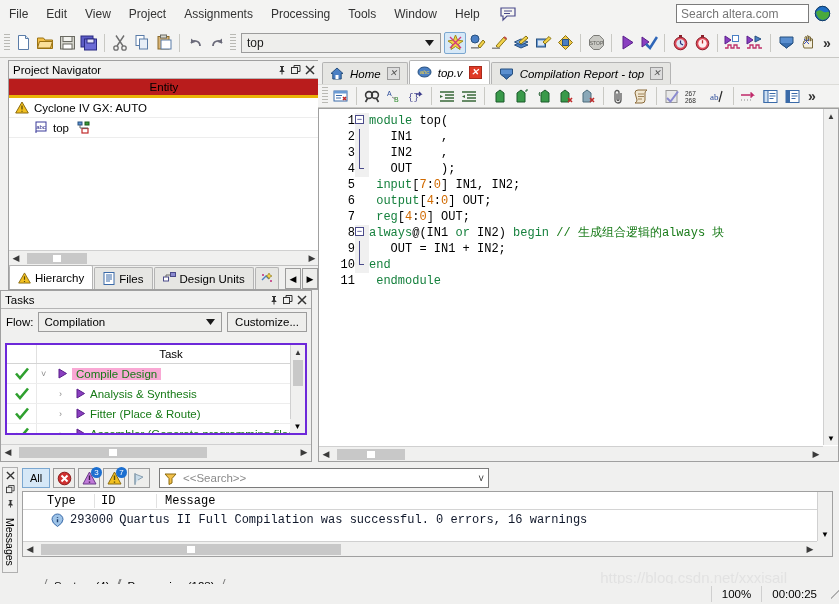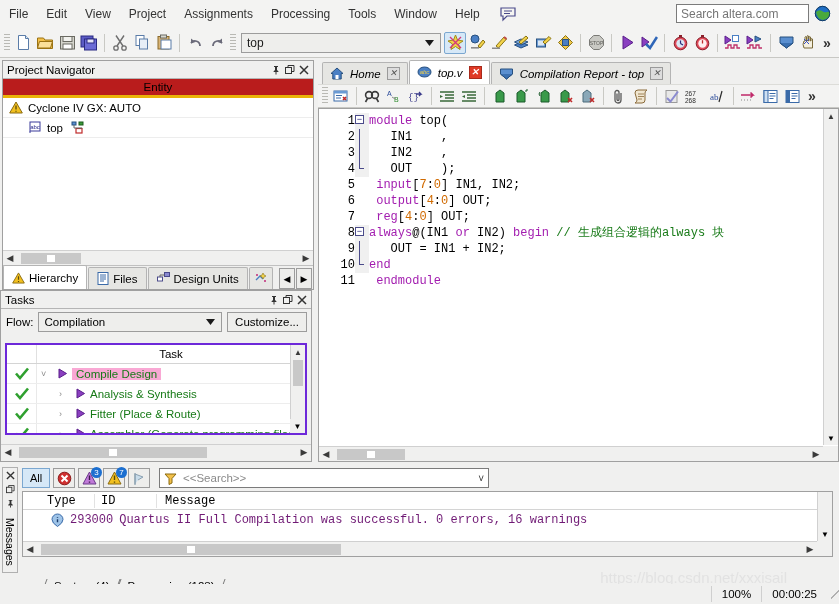--- a/index.html
+++ b/index.html
@@ -63,21 +63,21 @@
     border:1px solid #a0a0a0;
   }
   .panel-title {
     height:18px; background:#f0f0ef; border-bottom:1px solid #b5b5b5;
     display:flex; align-items:center; padding-left:4px; font-size:11.5px; color:#000;
   }
   .panel-title-btns { margin-left:auto; display:flex; align-items:center; gap:3px; padding-right:4px; }
   .ptb { width:11px; height:11px; display:flex; align-items:center; justify-content:center; cursor:default; }
 
   
-  #project-navigator { left:2px; top:60px; width:312px; height:230px; background:#fff; }
+  #project-navigator { left:8px; top:60px; width:312px; height:230px; background:#fff; }
   .pn-body { position:absolute; left:0; top:18px; right:0; bottom:42px; background:#fff; }
   .pn-header { height:19px; border-bottom:3px solid #eab308; display:flex; align-items:center;
     justify-content:center; font-size:11.5px; background:#b91c1c; }
   .pn-row { height:20px; display:flex; align-items:center; gap:5px; padding-left:6px;
     border-bottom:1px solid #ededed; font-size:11.5px; }
   .pn-row.indent { padding-left:26px; }
   .hscroll {
     position:absolute; left:0; right:0; bottom:24px; height:15px; background:#f0f0ef;
     border-top:1px solid #d0d0d0; display:flex; align-items:center;
   }
@@ -142,21 +142,21 @@
   .ed-code-wrap { position:absolute; left:0; right:0; top:48px; bottom:0;
     background:#fff; border:1px solid #a0a0a0; overflow:hidden; }
   .code-scrollframe { position:absolute; left:0; top:0; right:15px; bottom:16px; background:#fff; overflow:hidden; }
   .code-topline { height:4px; background:#fff; }
   pre.code {
     margin:0; padding:0; font-family:"Liberation Mono","DejaVu Sans Mono",monospace;
     font-size:12px; line-height:16px; white-space:pre; color:#000;
   }
   .ln { display:inline-block; width:36px; text-align:right; color:#000; }
   .gutter2 { display:inline-block; width:14px; background:#f0f0f0; }
-  .kw { color:#a21caf; font-weight:normal; }
+  .kw { color:#15803d; font-weight:normal; }
   .num { color:#d06a00; }
   .cmt { color:#177a17; }
   .fold {
     display:inline-block; width:9px; height:9px; border:1px solid #4a4a8a;
     line-height:7px; text-align:center; font-size:9px; color:#11116b; background:#fff;
     vertical-align:middle; position:relative; top:-1px; margin-right:1px;
     font-family:"Liberation Sans",sans-serif;
   }
   .vbar { display:inline-block; width:1px; height:16px; background:#4a4a8a; vertical-align:top; }
 
@@ -185,21 +185,21 @@
   .msg-search .ph { color:#8a8a8a; font-size:11.5px; }
   .msg-search .dd { margin-left:auto; font-size:10px; color:#333; }
   .msg-table { position:absolute; left:0; right:0; top:24px; height:66px; background:#fff;
     border:1px solid #a0a0a0; overflow:hidden; }
   .msg-head { height:18px; display:flex; align-items:center; border-bottom:1px solid #d4d4d4;
     font-family:"Liberation Mono",monospace; font-size:12px; }
   .msg-head .c1 { width:56px; padding-left:8px; border-right:1px solid #e2e2e2;margin-left:16px; }
   .msg-head .c2 { width:62px; padding-left:6px; border-right:1px solid #e2e2e2; }
   .msg-head .c3 { flex:1; padding-left:8px; }
   .msg-row { height:20px; display:flex; align-items:center; gap:6px; padding-left:28px;
-    font-family:"Liberation Mono",monospace; font-size:12px; color:#701a75; }
+    font-family:"Liberation Mono",monospace; font-size:12px; color:#0f172a; }
   .msg-hscroll { position:absolute; left:0; right:15px; bottom:0; height:15px; background:#f0f0ef;
     border-top:1px solid #d0d0d0; display:flex; align-items:center; }
   .msg-vscroll { position:absolute; right:0; top:0; bottom:15px; width:15px; background:#f0f0ef; border-left:1px solid #d0d0d0; }
   .msg-tabs { position:absolute; left:22px; bottom:-14px; height:18px; display:flex; align-items:flex-end; }
   .mtab { font-size:11.5px; padding:1px 8px 1px 10px; position:relative; color:#000; }
   .mtab .sl { position:absolute; left:0; top:0; bottom:0; width:7px;
     border-left:1px solid #7a7a7a; transform:skewX(-20deg); }
   .mtab .sr { position:absolute; right:0; top:0; bottom:0; width:7px;
     border-right:1px solid #7a7a7a; transform:skewX(-20deg); }
   .mtab.sel { color:#000; }

